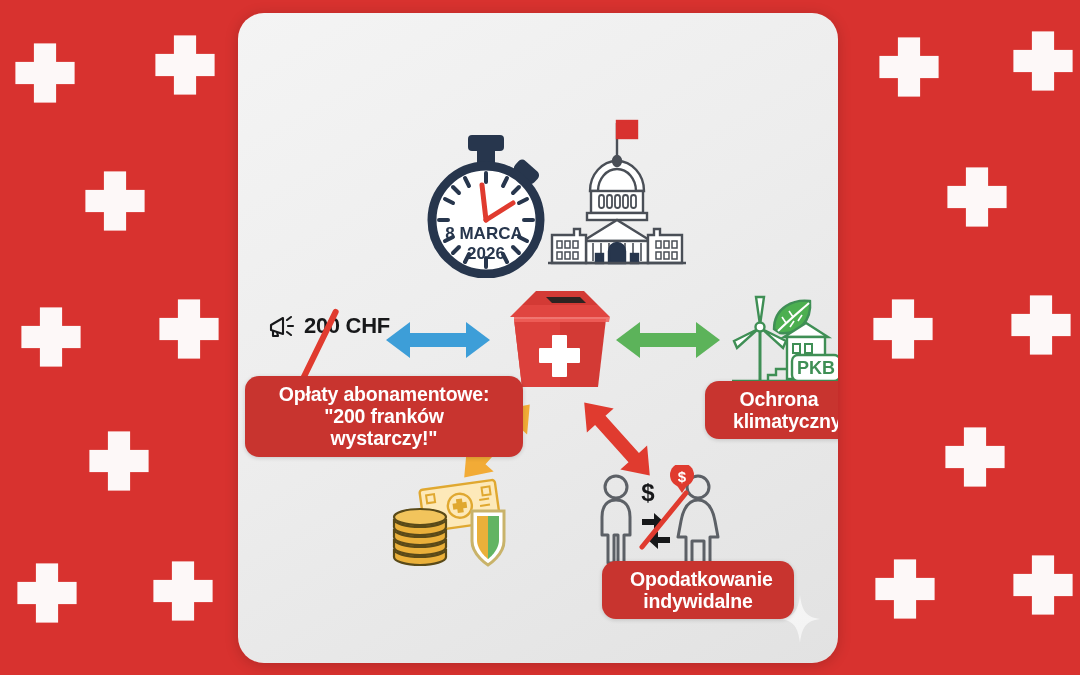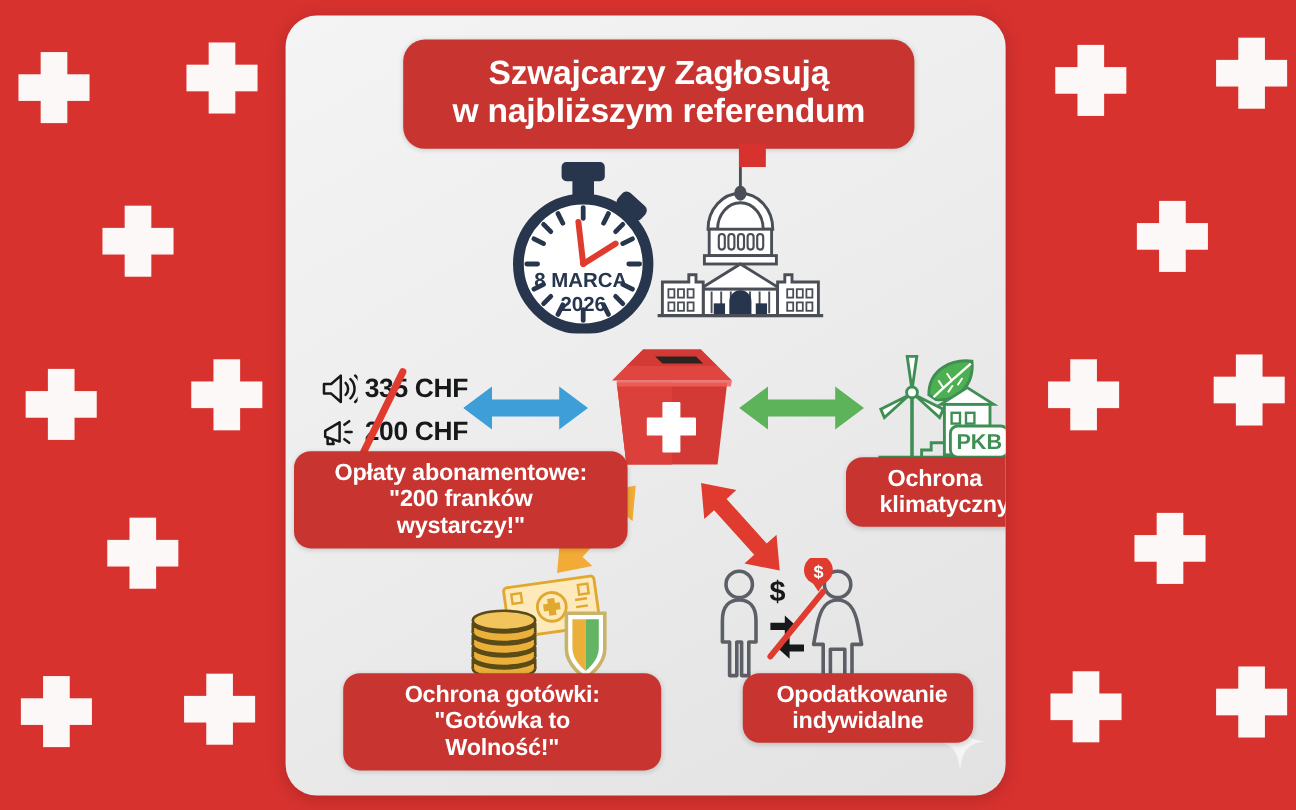--- a/index.html
+++ b/index.html
@@ -58,21 +58,21 @@
     width: 426px;
     font-size: 28px;
     border-radius: 18px;
     padding: 12px 16px 14px;
     line-height: 1.16;
     background: #c8342f;
   }
 
   #label-fees  { left: 7px;   top: 363px; width: 278px; font-size: 19.5px; }
   #label-cash  { left: 48px;  top: 548px; width: 265px; font-size: 19.5px; }
-  #label-tax   { left: 364px; top: 548px; width: 192px; font-size: 19.5px; margin-left: 17px; }
+  #label-tax   { left: 364px; top: 548px; width: 192px; font-size: 19.5px; }
   #label-fund  { left: 467px; top: 368px; width: 148px; font-size: 19.5px; }
 
   
   .gfx { position: absolute; }
   .gfx svg { display: block; }
 
   #g-stopwatch { left: 182px; top: 120px; }
   #g-palace    { left: 308px; top: 104px; }
   #g-ballot    { left: 268px; top: 262px; }
   #g-chf       { left: 30px;  top: 294px; }
@@ -203,22 +203,20 @@
     </div>
 
   <div id="panel">
 
     <div class="sparkle">
       <svg width="40" height="48" viewBox="0 0 40 48">
         <path d="M20 0 C22 16 26 22 40 24 C26 26 22 32 20 48 C18 32 14 26 0 24 C14 22 18 16 20 0 Z" fill="#ffffff" opacity="0.85"></path>
       </svg>
     </div>
 
-    <div class="pill" id="title-pill">Szwajcarzy Zagłosują
-w najbliższym referendum</div>
 
     <div class="gfx" id="g-stopwatch">
       <svg width="132" height="145" viewBox="0 0 132 145">
         <g stroke="#27364d" fill="none" stroke-width="7">
 
           <rect x="48" y="2" width="36" height="16" rx="4" fill="#27364d" stroke="none"></rect>
           <rect x="57" y="14" width="18" height="16" fill="#27364d" stroke="none"></rect>
 
           <g transform="rotate(42 104 40)">
             <rect x="92" y="30" width="26" height="15" rx="5" fill="#27364d" stroke="none"></rect>
@@ -330,29 +328,20 @@
           <rect x="46" y="60" width="15" height="42" rx="1"></rect>
           <rect x="33" y="73" width="41" height="15" rx="1"></rect>
         </g>
 
         <path d="M8 42 L104 42 L103 47 L8 47 Z" fill="#f0605a" opacity="0.85"></path>
       </svg>
     </div>
 
     <div class="gfx" id="g-chf">
       <div style="position:relative;">
-        <div class="chf-row">
-          <svg width="30" height="26" viewBox="0 0 30 26">
-            <path d="M2 9 L8 9 L16 2 L16 24 L8 17 L2 17 Z" fill="none" stroke="#17181a" stroke-width="2.1" stroke-linejoin="round"></path>
-            <path d="M20 8 A7 7 0 0 1 20 18" fill="none" stroke="#17181a" stroke-width="2.1" stroke-linecap="round"></path>
-            <path d="M24 5 A11 11 0 0 1 24 21" fill="none" stroke="#17181a" stroke-width="2.1" stroke-linecap="round"></path>
-            <path d="M28 2 A15 15 0 0 1 28 24" fill="none" stroke="#17181a" stroke-width="2.1" stroke-linecap="round"></path>
-          </svg>
-          <span class="chf-text">335 CHF</span>
-        </div>
         <div class="chf-row" style="margin-top:2px;">
           <svg width="30" height="26" viewBox="0 0 30 26">
             <path d="M3 12 L15 5 L15 21 L3 17 Z" fill="none" stroke="#17181a" stroke-width="2.1" stroke-linejoin="round"></path>
             <path d="M5 17 L5 23 L10 23 L9 19" fill="none" stroke="#17181a" stroke-width="2.1" stroke-linejoin="round"></path>
             <g stroke="#17181a" stroke-width="2.1" stroke-linecap="round">
               <line x1="19" y1="7" x2="23" y2="4"></line>
               <line x1="20" y1="13" x2="25" y2="13"></line>
               <line x1="19" y1="19" x2="23" y2="22"></line>
             </g>
           </svg>
@@ -488,21 +477,19 @@
     <div class="gfx" id="a-red">
       <svg width="90" height="112" viewBox="0 0 90 112">
         <g transform="rotate(48 45 56)">
           <path d="M-4 56 L20 38 L20 49 L70 49 L70 38 L94 56 L70 74 L70 63 L20 63 L20 74 Z" fill="#e03b2f"></path>
         </g>
       </svg>
     </div>
 
     <div class="pill" id="label-fees">Opłaty abonamentowe:
 "200 franków wystarczy!"</div>
-    <div class="pill" id="label-cash">Ochrona gotówki:
-"Gotówka to Wolność!"</div>
     <div class="pill" id="label-tax">Opodatkowanie
 indywidalne</div>
     <div class="pill" id="label-fund">Ochrona
 klimatyczny</div>
 
   </div>
 </div>
 
 </body></html>

